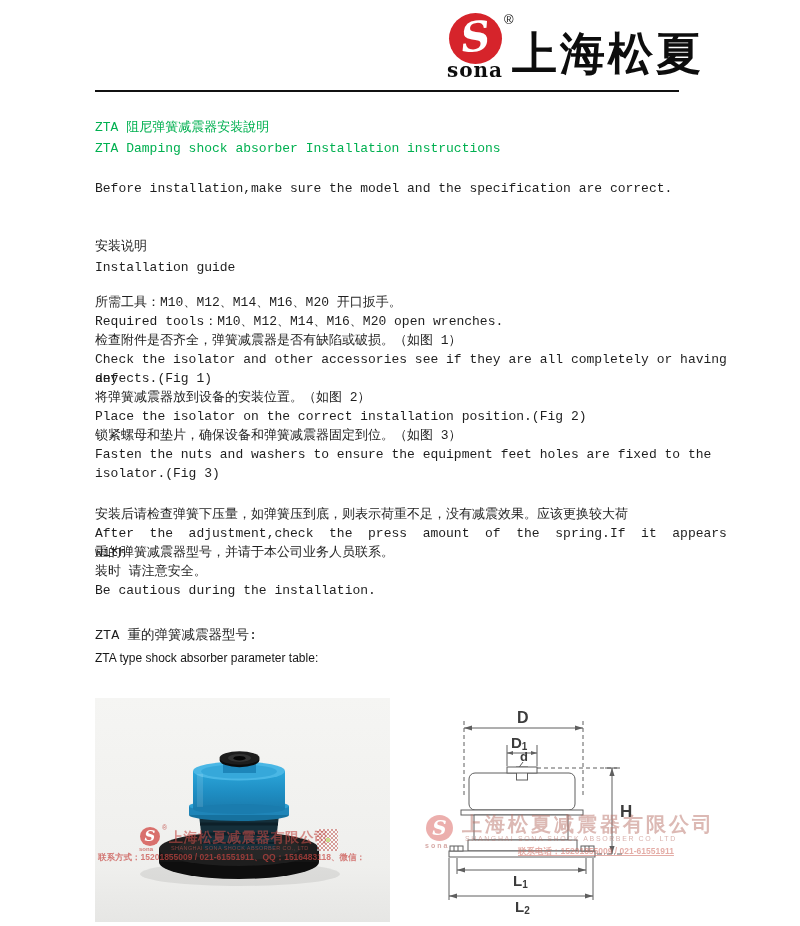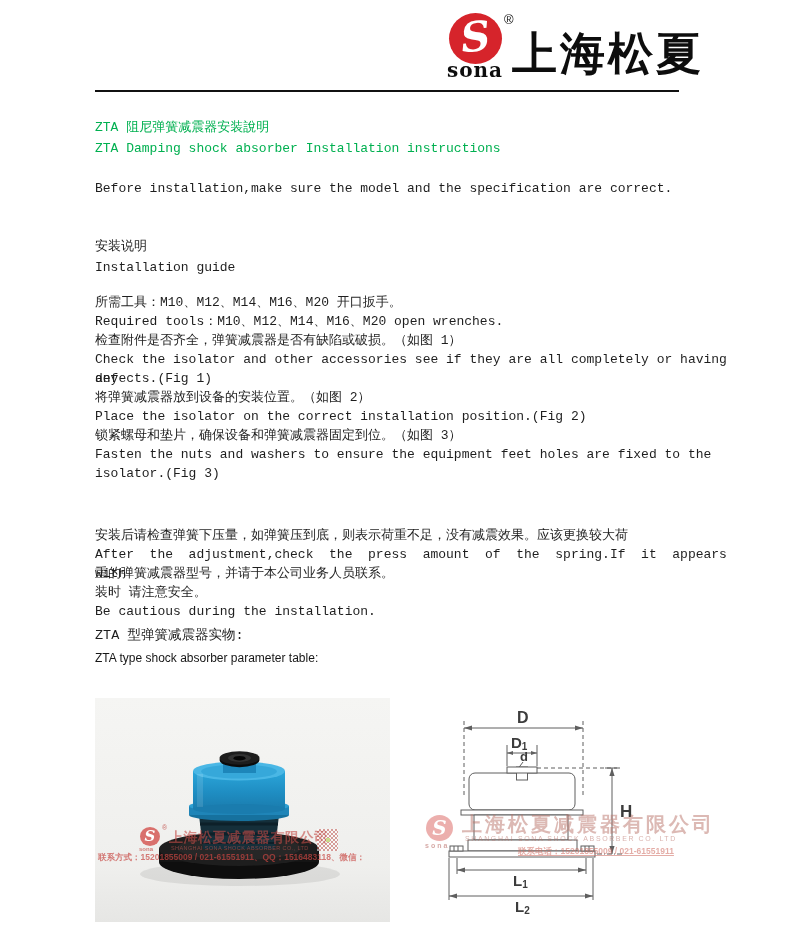--- a/index.html
+++ b/index.html
@@ -93,29 +93,29 @@
     <div class="line">检查附件是否齐全，弹簧减震器是否有缺陷或破损。（如图 1）</div>
     <div class="line">Check the isolator and other accessories see if they are all completely or having any</div>
     <div class="line">defects.(Fig 1)</div>
     <div class="line">将弹簧减震器放到设备的安装位置。（如图 2）</div>
     <div class="line">Place the isolator on the correct installation position.(Fig 2)</div>
     <div class="line">锁紧螺母和垫片，确保设备和弹簧减震器固定到位。（如图 3）</div>
     <div class="line">Fasten the nuts and washers to ensure the equipment feet holes are fixed to the</div>
     <div class="line">isolator.(Fig 3)</div>
   </div>
 
-  <div class="block" style="top:526px">
+  <div class="block" style="top:505px">
     <div class="line">安装后请检查弹簧下压量，如弹簧压到底，则表示荷重不足，没有减震效果。应该更换较大荷</div>
     <div class="line">After  the  adjustment,check  the  press  amount  of  the  spring.If  it  appears  with</div>
     <div class="line">重的弹簧减震器型号，并请于本公司业务人员联系。</div>
     <div class="line">装时 请注意安全。</div>
     <div class="line">Be cautious during the installation.</div>
   </div>
 
-  <div class="cap-zh">ZTA 型弹簧减震器实物:</div>
+  <div class="cap-zh">ZTA 重的弹簧减震器型号:</div>
   <div class="cap-en">ZTA type shock absorber parameter table:</div>
 
   <div class="photo">
     <svg width="295" height="224" viewBox="0 0 295 224">
       <defs>
         <linearGradient id="bgGrad" x1="0" y1="0" x2="0" y2="1">
           <stop offset="0" stop-color="#f5f5f3"></stop>
             <stop offset="0.75" stop-color="#efefed"></stop>
             <stop offset="1" stop-color="#e6e6e4"></stop>
         </linearGradient>

